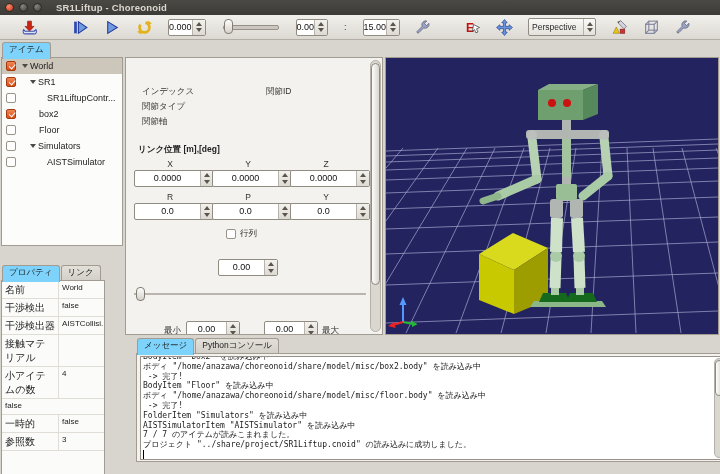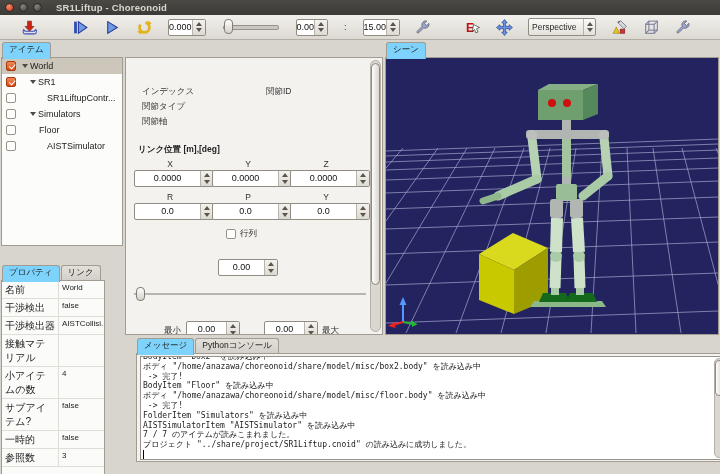--- a/index.html
+++ b/index.html
@@ -284,33 +284,39 @@
           <span class="tarr"></span>
         <span class="tlabel">SR1</span>
       </div>
       <div class="trow">
         <span class="cb"></span>
         <span style="width:22px"></span>
           <span class="tarr none"></span>
         <span class="tlabel">SR1LiftupContr...</span>
       </div>
       <div class="trow">
-        <span class="cb"></span>
+        <span class="cb on"></span>
         <span style="width:14px"></span>
-          <span class="tarr"></span>
-        <span class="tlabel">Simulators</span>
+          <span class="tarr none"></span>
+        <span class="tlabel">box2</span>
       </div>
       <div class="trow">
         <span class="cb"></span>
         <span style="width:14px"></span>
           <span class="tarr none"></span>
         <span class="tlabel">Floor</span>
       </div>
       <div class="trow">
         <span class="cb"></span>
+        <span style="width:14px"></span>
+          <span class="tarr"></span>
+        <span class="tlabel">Simulators</span>
+      </div>
+      <div class="trow">
+        <span class="cb"></span>
         <span style="width:22px"></span>
           <span class="tarr none"></span>
         <span class="tlabel">AISTSimulator</span>
       </div>
     </div>
   </div>
 </div>
 
 <div class="panel" style="left:1px;top:265px;width:104px;height:212px;">
   <div class="tabbar">
@@ -333,21 +339,20 @@
         </div>
       <div class="prow">
           <div class="pkey">接触マテリアル</div>
           <div class="pval"></div>
         </div>
       <div class="prow">
           <div class="pkey">小アイテムの数</div>
           <div class="pval">4</div>
         </div>
       <div class="prow">
-          <div class="pkey">サブアイテム?</div>
           <div class="pval">false</div>
         </div>
       <div class="prow">
           <div class="pkey">一時的</div>
           <div class="pval">false</div>
         </div>
       <div class="prow">
           <div class="pkey">参照数</div>
           <div class="pval">3</div>
         </div>
@@ -450,23 +455,20 @@
     </div>
     <div class="flabel" style="left:196px;top:267px">最大</div>
 
     <div class="vscroll">
       <div class="vthumb" style="top:2px;height:222px"></div>
     </div>
   </div>
 </div>
 
 <div class="panel" style="left:385px;top:42px;width:334px;height:293px;">
-  <div class="tabbar">
-    <div class="tab active">シーン</div>
-  </div>
   <div class="pbody" style="top:15px;">
     <div class="scenewrap">
       <svg width="332" height="276" viewBox="0 0 332 276">
         <rect x="0" y="0" width="332" height="276" fill="#232360"></rect>
 
         <g stroke="#c9c9ea" stroke-width="0.7" opacity="0.8">
           <line x1="0" y1="93" x2="332" y2="81"></line>
             <line x1="0" y1="98" x2="332" y2="86"></line>
           <line x1="0" y1="104" x2="332" y2="92"></line>
             <line x1="0" y1="112" x2="332" y2="100"></line>

